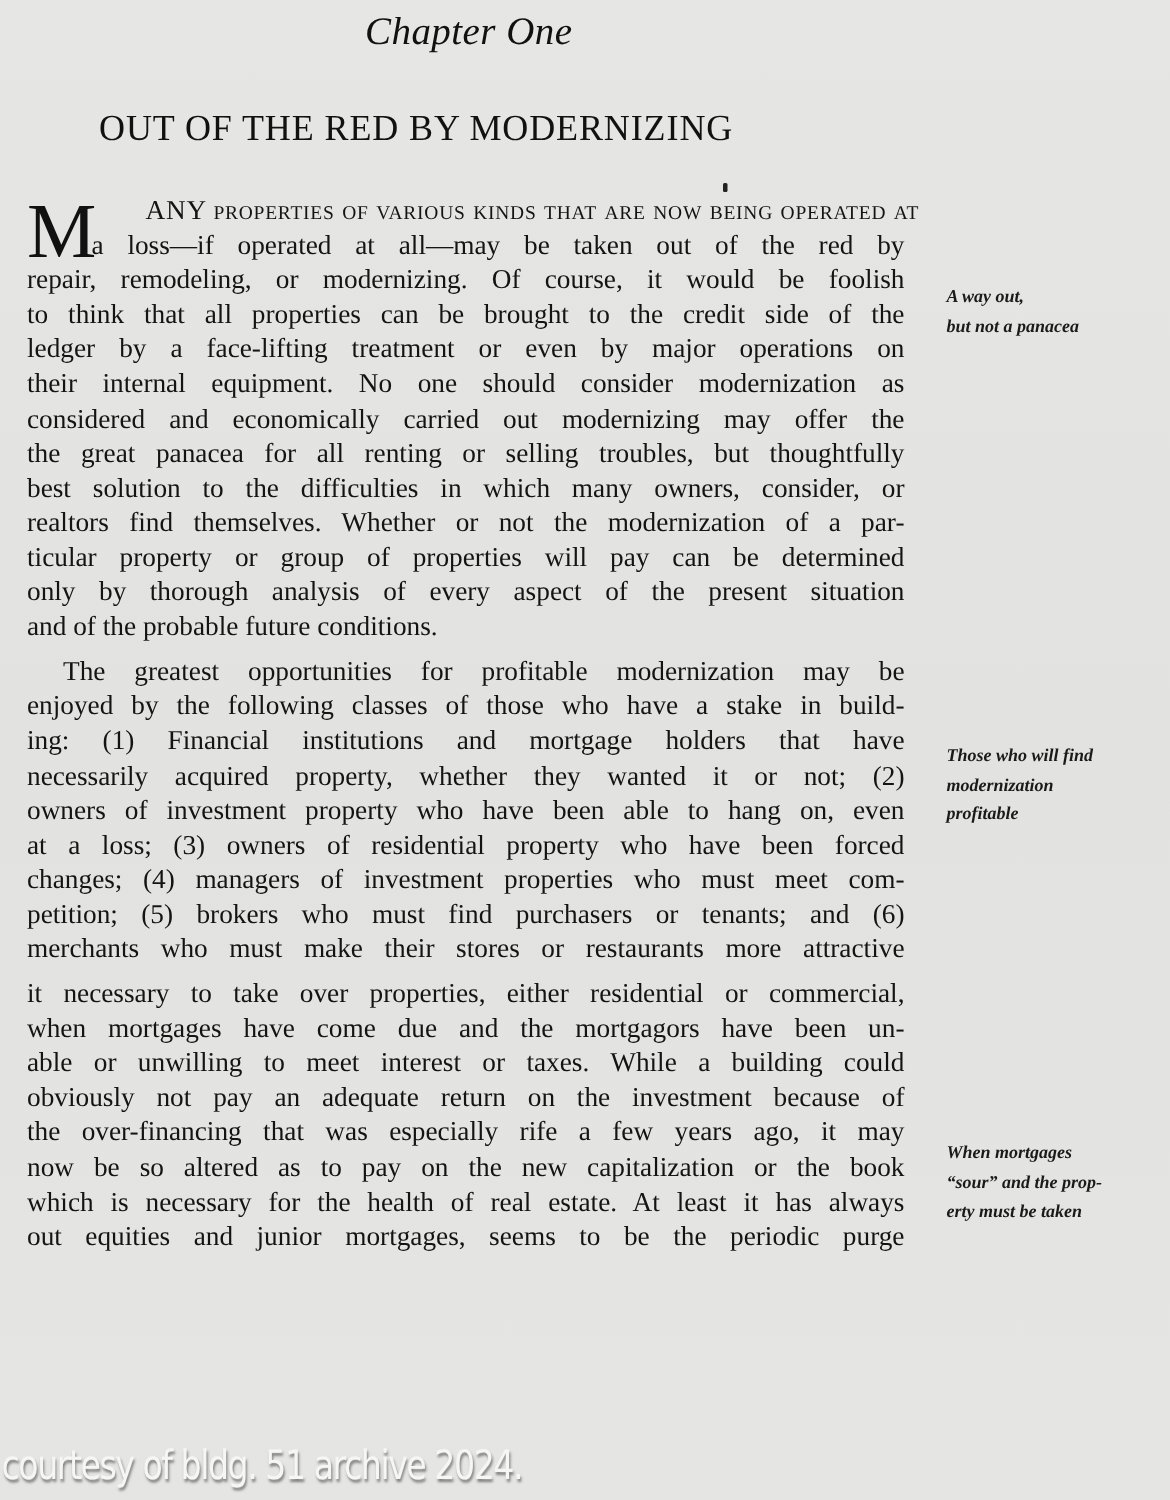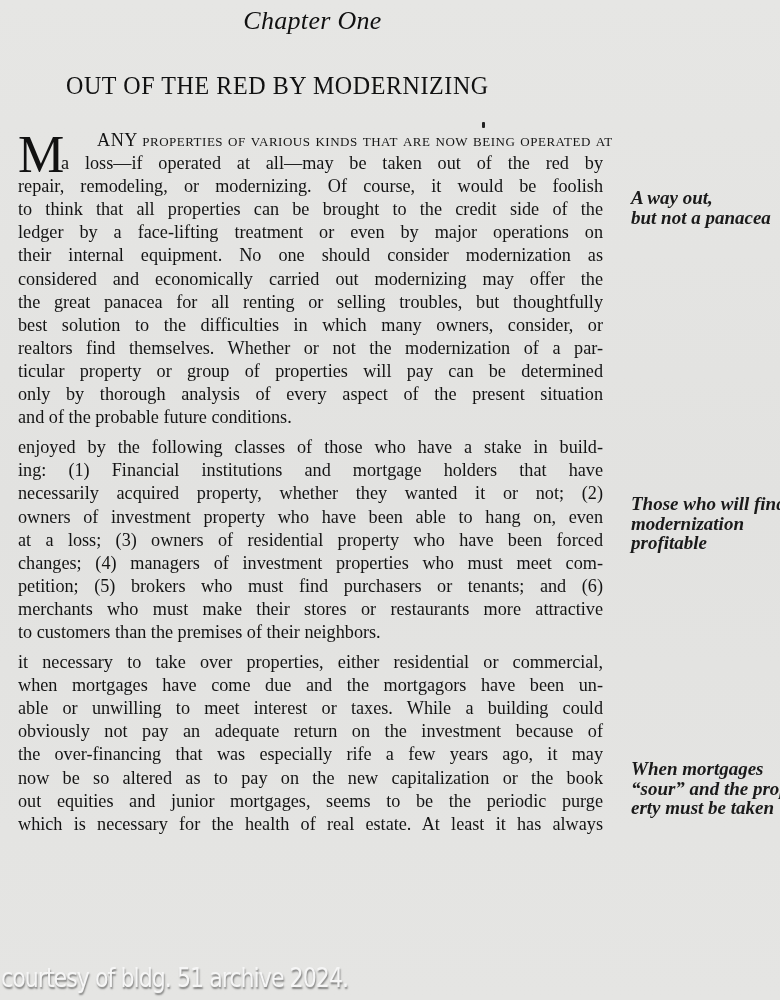--- a/index.html
+++ b/index.html
@@ -53,21 +53,21 @@
     .dropcap {
       position: absolute; left: 0; top: 4px;
       font-size: 52px; line-height: 44px;
       font-weight: normal;
       color: #111;
     }
     .smallcaps { font-variant: small-caps; letter-spacing: 0.5px; margin-left: 36px; }
     .margin-note {
       position: absolute; left: 631px; width: 145px;
       font-style: italic; font-weight: bold;
-      font-size: 19px; line-height: 19.5px;
+      font-size: 12px; line-height: 19.5px;
       color: #1a1a1a;
     }
     .margin-note span { display: block; white-space: nowrap; }
     .watermark {
       position: absolute; left: 1px; top: 962px;
       font-family: "DejaVu Sans", "Liberation Sans", sans-serif;
       font-size: 27px;
       letter-spacing: -1.2px;
       color: #f6f6f6;
       text-shadow: 1px 2px 2px rgba(0,0,0,0.45);
@@ -98,41 +98,41 @@
       <span class="line">the great panacea for all renting or selling troubles, but thoughtfully</span>
       <span class="line">best solution to the difficulties in which many owners, consider, or</span>
       <span class="line">realtors find themselves. Whether or not the modernization of a par-</span>
       <span class="line">ticular property or group of properties will pay can be determined</span>
       <span class="line">only by thorough analysis of every aspect of the present situation</span>
       <span class="line last">and of the probable future conditions.</span>
     </div>
     <div class="para-gap"></div>
 
     <div>
+      <span class="line indent">The greatest opportunities for profitable modernization may be</span>
       <span class="line">enjoyed by the following classes of those who have a stake in build-</span>
       <span class="line">ing: (1) Financial institutions and mortgage holders that have</span>
       <span class="line">necessarily acquired property, whether they wanted it or not; (2)</span>
       <span class="line">owners of investment property who have been able to hang on, even</span>
       <span class="line">at a loss; (3) owners of residential property who have been forced</span>
       <span class="line">changes; (4) managers of investment properties who must meet com-</span>
       <span class="line">petition; (5) brokers who must find purchasers or tenants; and (6)</span>
       <span class="line">merchants who must make their stores or restaurants more attractive</span>
-      <span class="line last">to customers than the premises of their neighbors.</span>
     </div>
     <div class="para-gap"></div>
 
     <div>
       <span class="line">it necessary to take over properties, either residential or commercial,</span>
       <span class="line">when mortgages have come due and the mortgagors have been un-</span>
       <span class="line">able or unwilling to meet interest or taxes. While a building could</span>
       <span class="line">obviously not pay an adequate return on the investment because of</span>
       <span class="line">the over-financing that was especially rife a few years ago, it may</span>
       <span class="line">now be so altered as to pay on the new capitalization or the book</span>
+      <span class="line">which is necessary for the health of real estate. At least it has always</span>
       <span class="line">out equities and junior mortgages, seems to be the periodic purge</span>
-      <span class="line">which is necessary for the health of real estate. At least it has always</span>
     </div>
   </div>
 
   <div class="margin-note" style="top:188px;">
     <span>A way out,</span>
     <span>but not a panacea</span>
   </div>
   <div class="margin-note" style="top:494px;">
     <span>Those who will find</span>
     <span>modernization</span>

